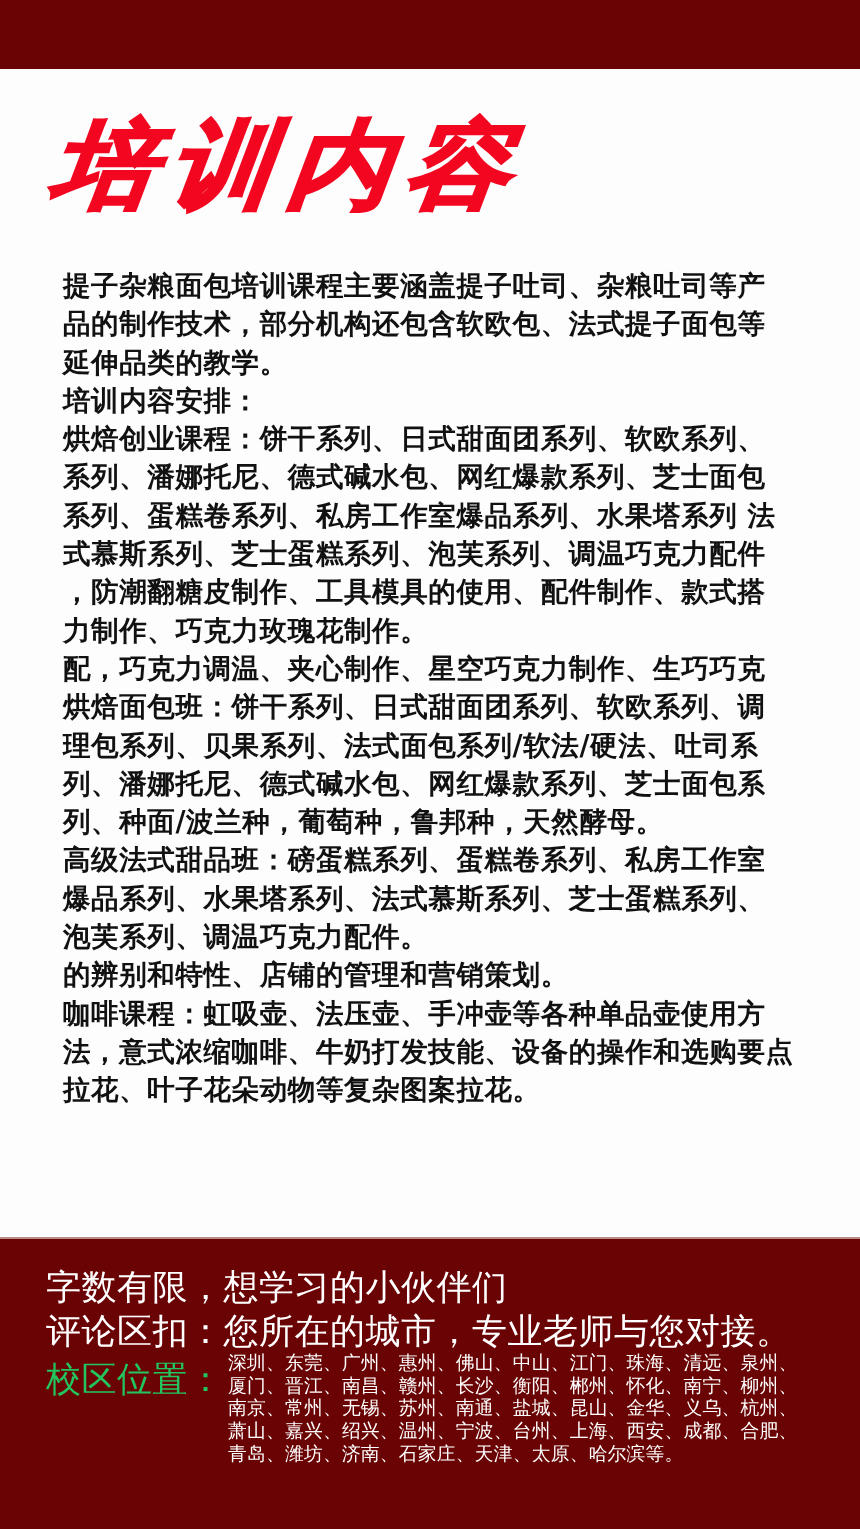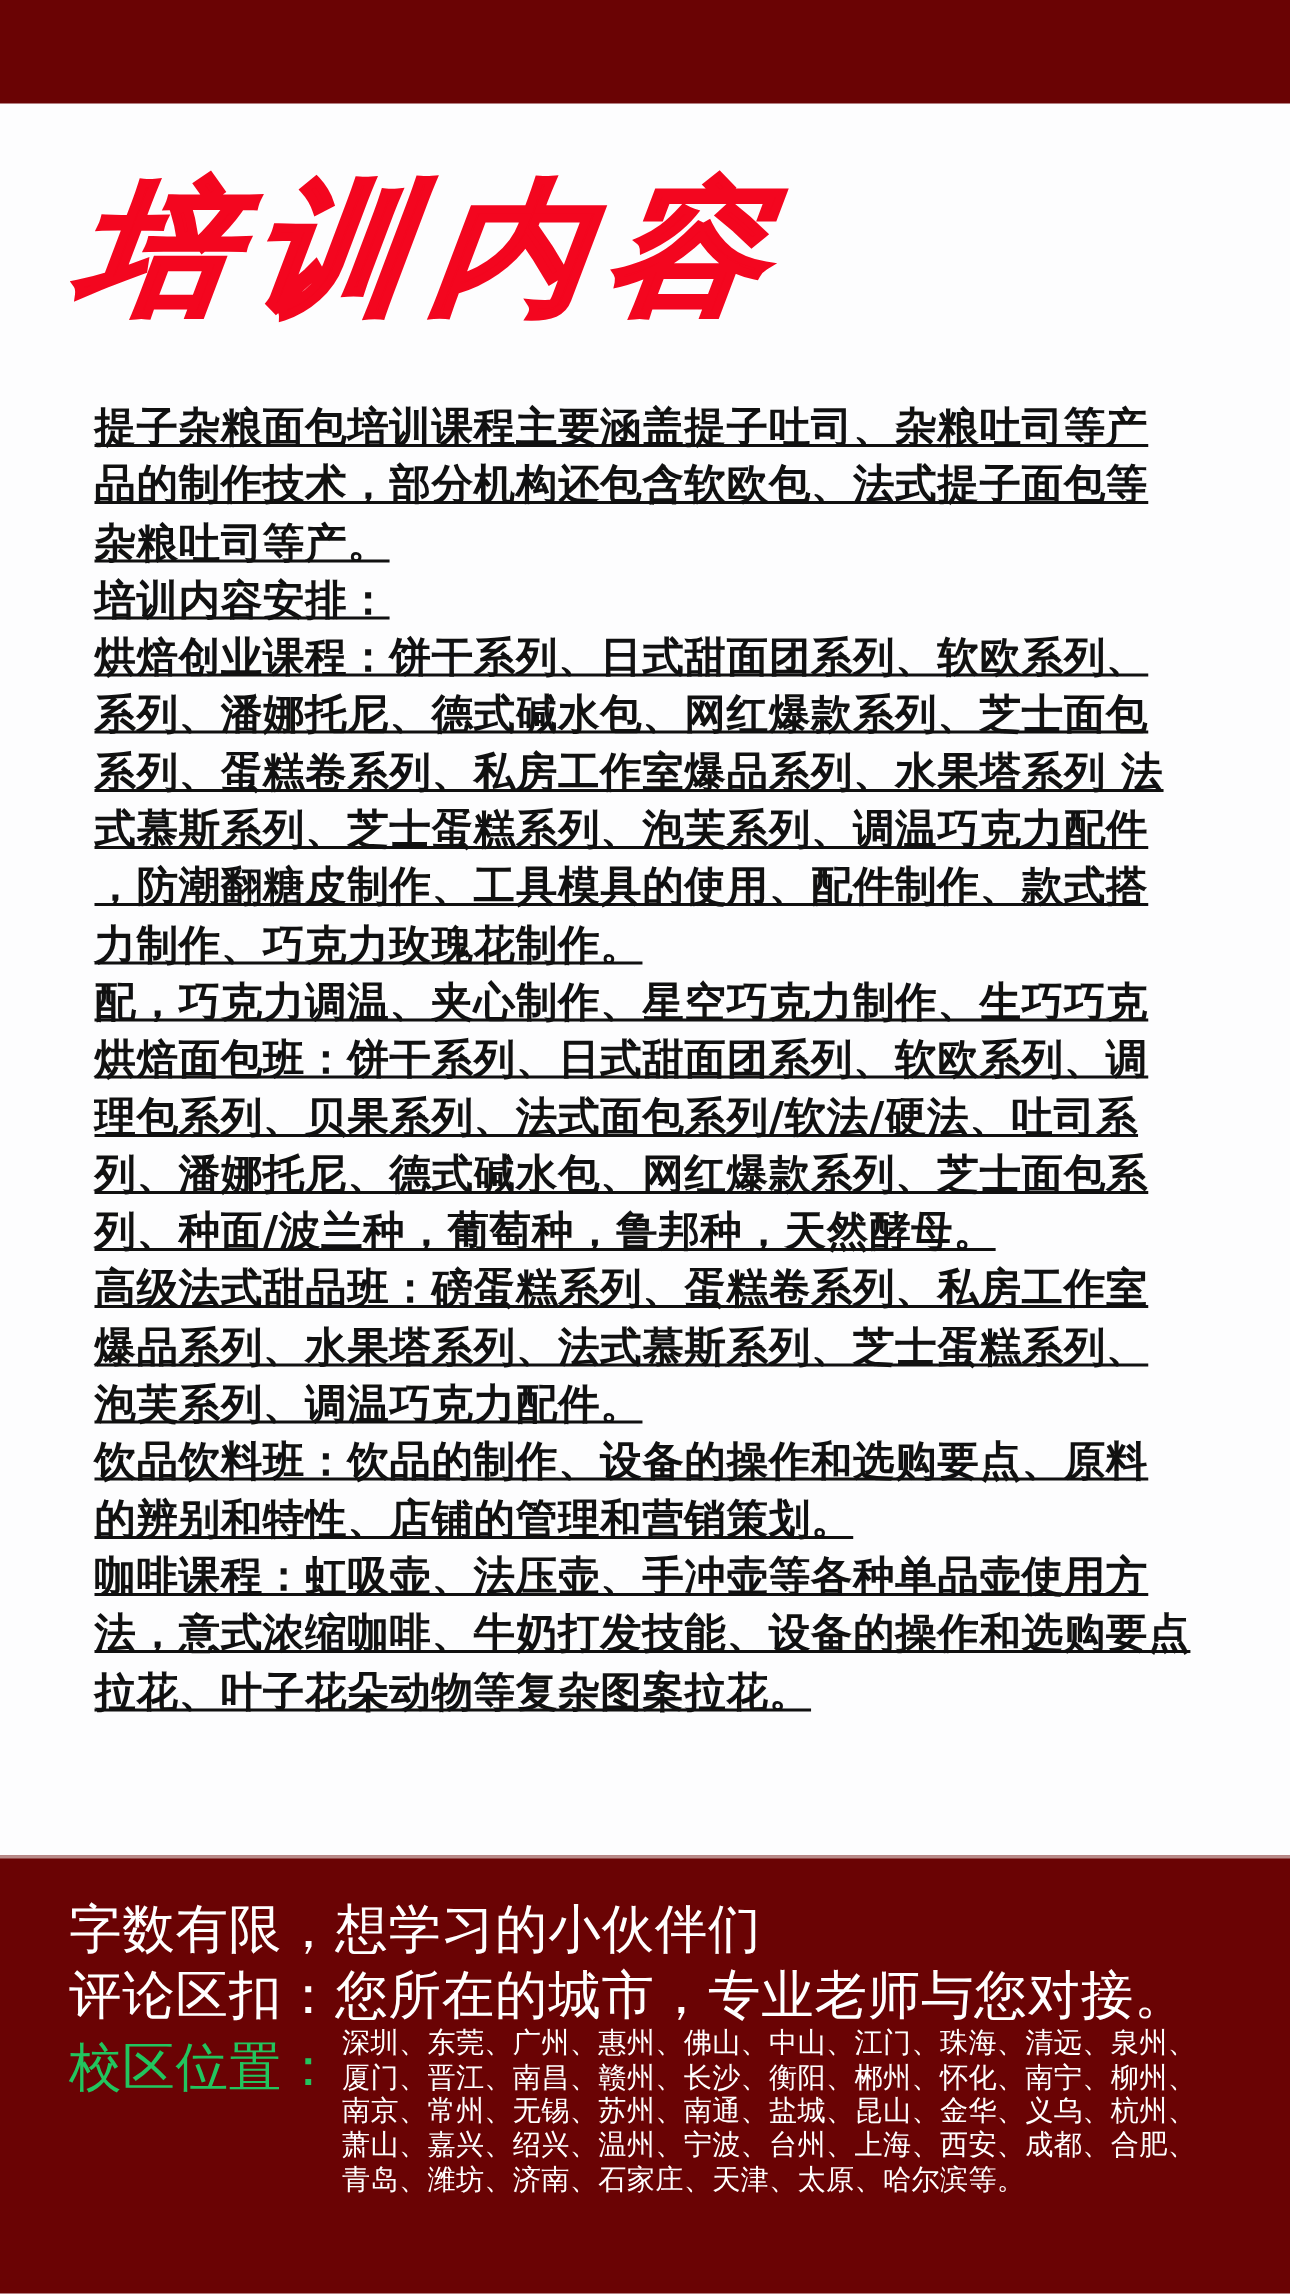--- a/index.html
+++ b/index.html
@@ -45,21 +45,20 @@
     }
     .body-line {
       display: block;
       font-size: 27.5px;
       line-height: 38.3px;
       height: 38.3px;
       font-weight: bold;
       color: #111111;
       white-space: nowrap;
       letter-spacing: 0.6px;
-      text-decoration: underline;
     }
     .footer {
       position: absolute;
       left: 0;
       top: 1237px;
       width: 860px;
       height: 292px;
       background: #6a0304;
       border-top: 2px solid #b98c8a;
       box-sizing: border-box;
@@ -104,37 +103,36 @@
 </head>
 <body>
 
 <div class="top-bar"></div>
 
 <h1 class="title">培训内容</h1>
 
 <div class="body-text">
   <span class="body-line">提子杂粮面包培训课程主要涵盖提子吐司、杂粮吐司等产</span>
   <span class="body-line">品的制作技术，部分机构还包含软欧包、法式提子面包等</span>
-  <span class="body-line">杂粮吐司等产。</span>
+  <span class="body-line">延伸品类的教学。</span>
   <span class="body-line">培训内容安排：</span>
   <span class="body-line">烘焙创业课程：饼干系列、日式甜面团系列、软欧系列、</span>
   <span class="body-line">系列、潘娜托尼、德式碱水包、网红爆款系列、芝士面包</span>
   <span class="body-line">系列、蛋糕卷系列、私房工作室爆品系列、水果塔系列 法</span>
   <span class="body-line">式慕斯系列、芝士蛋糕系列、泡芙系列、调温巧克力配件</span>
   <span class="body-line">，防潮翻糖皮制作、工具模具的使用、配件制作、款式搭</span>
   <span class="body-line">力制作、巧克力玫瑰花制作。</span>
   <span class="body-line">配，巧克力调温、夹心制作、星空巧克力制作、生巧巧克</span>
   <span class="body-line">烘焙面包班：饼干系列、日式甜面团系列、软欧系列、调</span>
   <span class="body-line">理包系列、贝果系列、法式面包系列/软法/硬法、吐司系</span>
   <span class="body-line">列、潘娜托尼、德式碱水包、网红爆款系列、芝士面包系</span>
   <span class="body-line">列、种面/波兰种，葡萄种，鲁邦种，天然酵母。</span>
   <span class="body-line">高级法式甜品班：磅蛋糕系列、蛋糕卷系列、私房工作室</span>
   <span class="body-line">爆品系列、水果塔系列、法式慕斯系列、芝士蛋糕系列、</span>
   <span class="body-line">泡芙系列、调温巧克力配件。</span>
-  <span class="body-line">饮品饮料班：饮品的制作、设备的操作和选购要点、原料</span>
   <span class="body-line">的辨别和特性、店铺的管理和营销策划。</span>
   <span class="body-line">咖啡课程：虹吸壶、法压壶、手冲壶等各种单品壶使用方</span>
   <span class="body-line">法，意式浓缩咖啡、牛奶打发技能、设备的操作和选购要点</span>
   <span class="body-line">拉花、叶子花朵动物等复杂图案拉花。</span>
 </div>
 
 <div class="footer">
   <div class="footer-headline footer-line-1">字数有限，想学习的小伙伴们</div>
   <div class="footer-headline footer-line-2">评论区扣：您所在的城市，专业老师与您对接。</div>
   <div class="campus-label">校区位置：</div>

